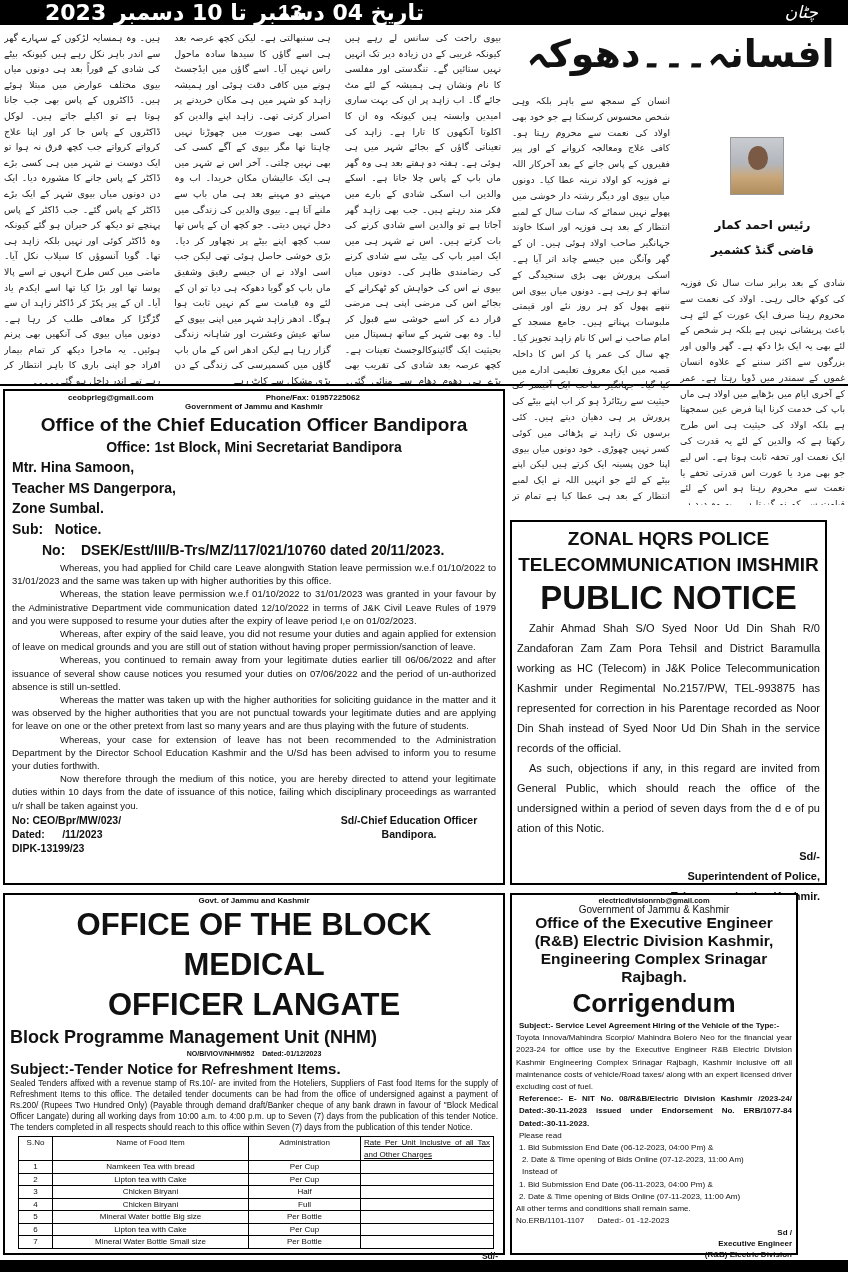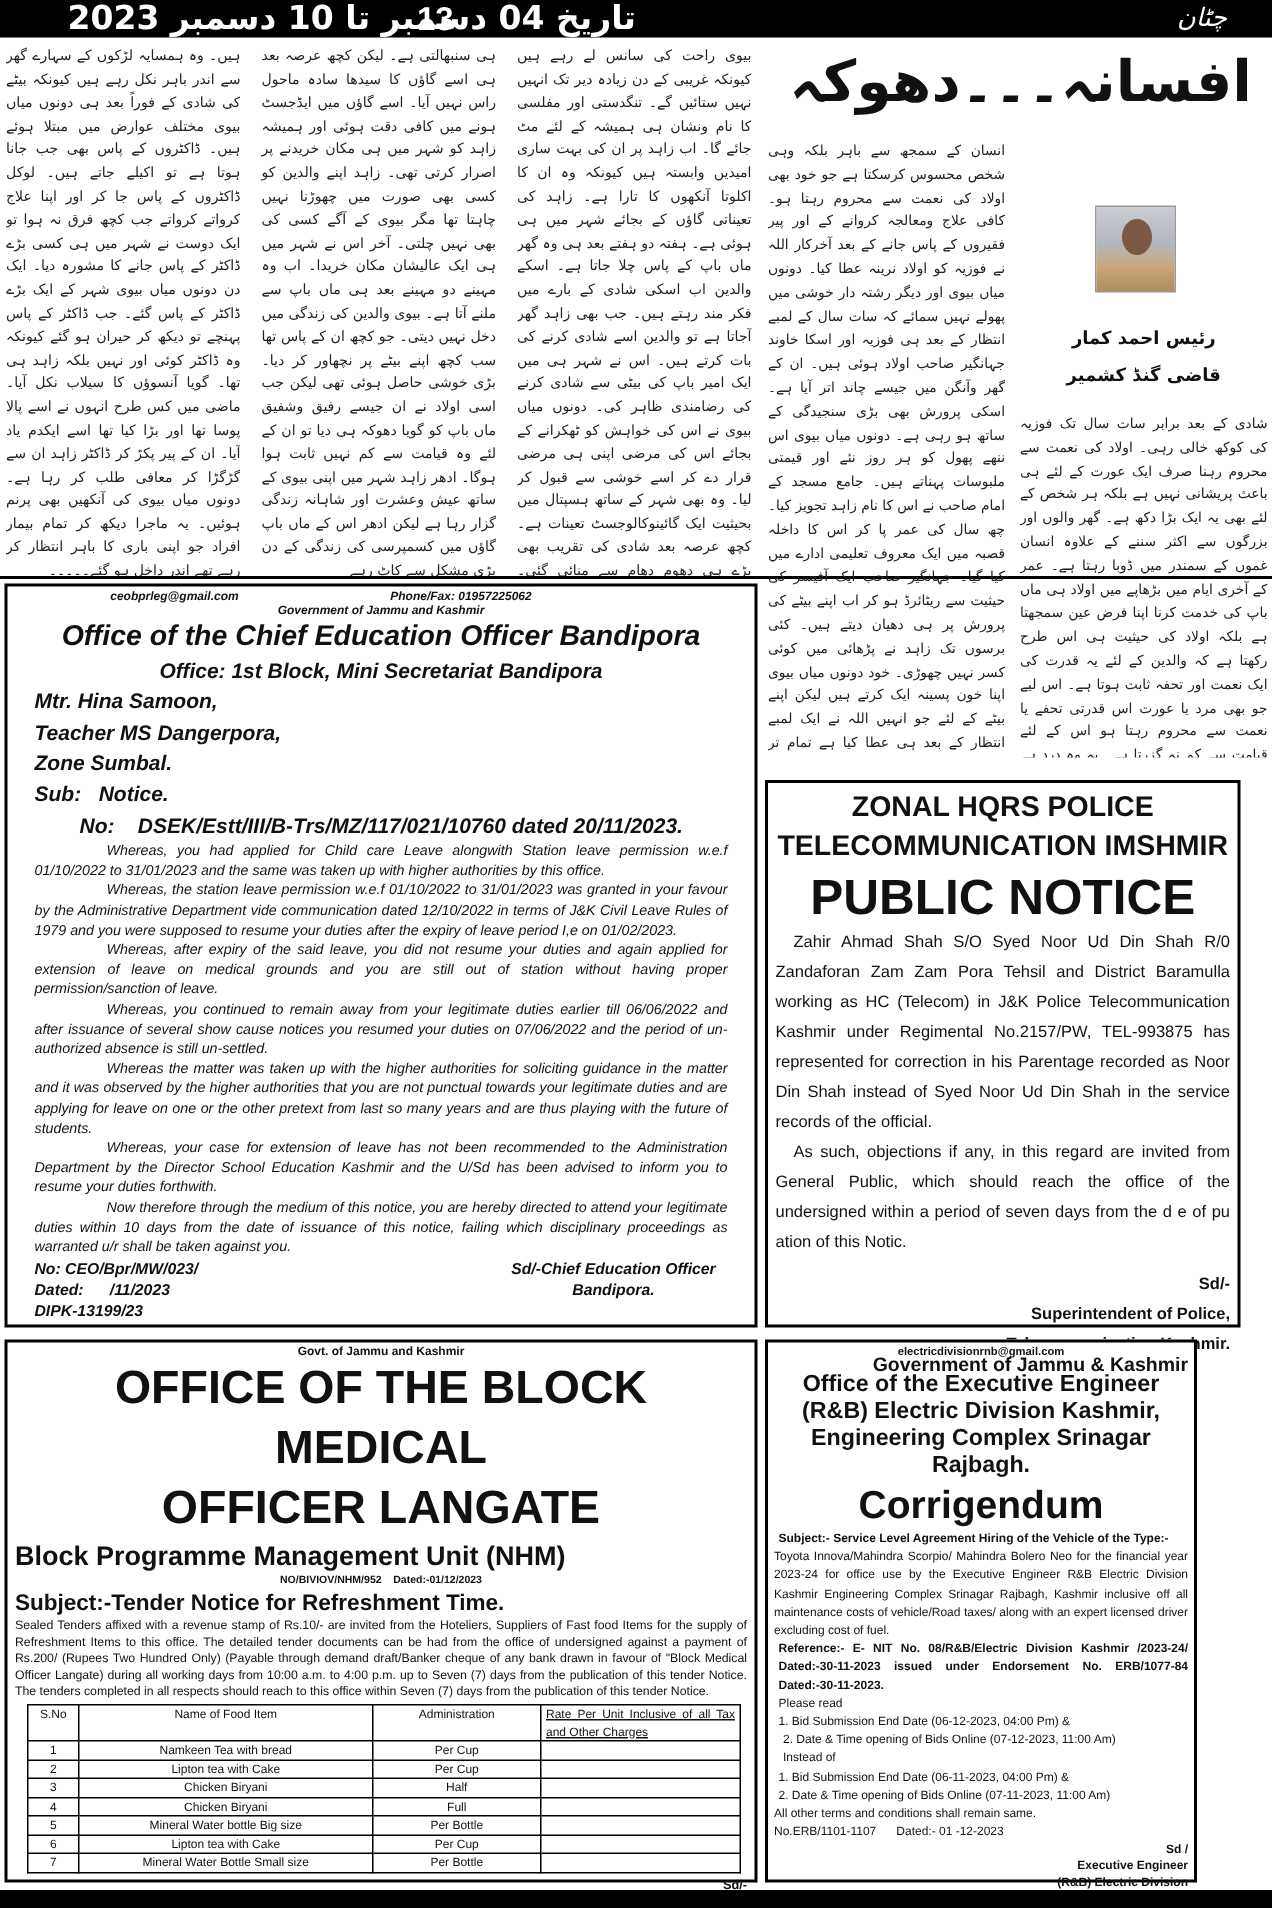--- a/index.html
+++ b/index.html
@@ -14,21 +14,21 @@
   .story { position: absolute; left: 508px; top: 28px; width: 340px; height: 480px; }
   .story-title { position: absolute; left: 10px; top: 2px; width: 325px; text-align: center; direction: rtl; font-family: "DejaVu Sans", sans-serif; font-size: 38px; font-weight: bold; line-height: 48px; letter-spacing: 1px; }
   .story-col-left { position: absolute; left: 4px; top: 65px; width: 158px; height: 410px; direction: rtl; font-family: "DejaVu Sans", sans-serif; font-size: 9.2px; line-height: 15.8px; text-align: justify; overflow: hidden; color: #222; }
   .story-col-right { position: absolute; left: 172px; top: 65px; width: 165px; height: 410px; }
   .photo { position: absolute; left: 50px; top: 44px; width: 54px; height: 58px; background: linear-gradient(180deg,#c9ccd1 0%,#b3b7bd 45%,#caa77a 70%,#b08d5c 100%); border: 1px solid #999; }
   .photo .head { position: absolute; left: 17px; top: 8px; width: 20px; height: 24px; border-radius: 50%; background: #7a5a44; }
   .byline1 { position: absolute; left: 0; top: 125px; width: 165px; text-align: center; direction: rtl; font-family: "DejaVu Sans", sans-serif; font-weight: bold; font-size: 12px; }
   .byline2 { position: absolute; left: 0; top: 150px; width: 165px; text-align: center; direction: rtl; font-family: "DejaVu Sans", sans-serif; font-weight: bold; font-size: 12px; }
   .story-col-right .txt { position: absolute; left: 0; top: 182px; width: 165px; height: 230px; direction: rtl; font-family: "DejaVu Sans", sans-serif; font-size: 9.2px; line-height: 15.8px; text-align: justify; overflow: hidden; color: #222; }
   .box { position: absolute; border: 2px solid #000; background: #fff; }
-  .ceo { left: 3px; top: 389px; width: 502px; height: 496px; padding: 2px 18px; font-style: italic; }
+  .ceo { left: 3px; top: 389px; width: 502px; height: 496px; padding: 2px 7px; }
   .ceo-meta { display: flex; justify-content: space-around; font-size: 8px; font-weight: bold; padding-right: 80px; }
   .ceo-gov { text-align: center; font-size: 8px; font-weight: bold; }
   .ceo-title { text-align: center; font-size: 19px; font-weight: bold; margin-top: 2px; line-height: 24px; }
   .ceo-sub { text-align: center; font-size: 14px; font-weight: bold; line-height: 20px; }
   .ceo-addr { font-size: 14px; font-weight: bold; line-height: 20.5px; }
   .ceo-no { font-size: 14px; font-weight: bold; line-height: 22px; padding-left: 30px; }
   .ceo-body p { font-size: 9.5px; line-height: 13.2px; text-align: justify; text-indent: 48px; }
   .ceo-foot { display: flex; font-size: 10.5px; font-weight: bold; line-height: 14px; margin-top: 1px; }
   .ceo-foot .l { width: 310px; }
   .ceo-foot .r { flex: 1; text-align: center; }
@@ -44,21 +44,21 @@
   .bmo-title { text-align: center; font-size: 31px; font-weight: bold; line-height: 40px; }
   .bmo-sub { text-align: left; font-size: 18px; font-weight: bold; line-height: 24px; padding-right: 10px; }
   .bmo-ref { text-align: center; font-size: 7px; font-weight: bold; line-height: 10px; }
   .bmo-subject { font-size: 15px; font-weight: bold; line-height: 19px; }
   .bmo-body { font-size: 8.2px; line-height: 11px; text-align: justify; }
   table.items { border-collapse: collapse; width: 476px; margin: 3px 0 0 8px; font-size: 8px; }
   table.items td, table.items th { border: 1px solid #000; padding: 0 3px; text-align: center; font-weight: normal; vertical-align: top; line-height: 11.5px; }
   .bmo-sign { text-align: right; font-size: 8.5px; font-weight: bold; line-height: 14px; }
   .ee { left: 510px; top: 893px; width: 288px; height: 362px; padding: 1px 4px; }
   .ee-email { text-align: center; font-size: 7.5px; font-weight: bold; line-height: 9px; }
-  .ee-gov { text-align: right; font-size: 13px; font-weight: bold; line-height: 9px; }
+  .ee-gov { text-align: center; font-size: 10px; font-weight: normal; line-height: 9px; }
   .ee-title { text-align: center; font-size: 15.5px; font-weight: bold; line-height: 18px; }
   .ee-corr { text-align: center; font-size: 26px; font-weight: bold; line-height: 34px; }
   .ee-body { font-size: 8px; line-height: 12.2px; text-align: justify; }
   .ee-body .b { font-weight: bold; }
   .ee-body .ind { padding-left: 3px; }
   .ee-sign { text-align: right; font-size: 8px; font-weight: bold; line-height: 11px; }
   .bottom-bar { position: absolute; left: 0; top: 1260px; width: 848px; height: 12px; background: #000; }
 </style>
 </head>
 <body>
@@ -139,21 +139,21 @@
   </div>
   <div class="dipk">DIPK-13198/23</div>
 </div>
 
 <div class="box bmo">
   <div class="bmo-gov">Govt. of Jammu and Kashmir</div>
   <div class="bmo-title">OFFICE OF THE BLOCK MEDICAL</div>
   <div class="bmo-title">OFFICER LANGATE</div>
   <div class="bmo-sub">Block Programme Management Unit (NHM)</div>
   <div class="bmo-ref" style="white-space:pre;">NO/BIVIOV/NHM/952    Dated:-01/12/2023</div>
-  <div class="bmo-subject">Subject:-Tender Notice for Refreshment Time.</div>
+  <div class="bmo-subject">Subject:-Tender Notice for Refreshment Items.</div>
   <div class="bmo-body">Sealed Tenders affixed with a revenue stamp of Rs.10/- are invited from the Hoteliers, Suppliers of Fast food Items for the supply of Refreshment Items to this office. The detailed tender documents can be had from the office of undersigned against a payment of Rs.200/ (Rupees Two Hundred Only) (Payable through demand draft/Banker cheque of any bank drawn in favour of "Block Medical Officer Langate) during all working days from 10:00 a.m. to 4:00 p.m. up to Seven (7) days from the publication of this tender Notice. The tenders completed in all respects should reach to this office within Seven (7) days from the publication of this tender Notice.</div>
   <table class="items">
     <tbody>
         <tr>
       <th style="width:34px;">S.No</th>
       <th style="width:196px;">Name of Food Item</th>
       <th style="width:112px;">Administration</th>
       <th style="text-align:justify;text-decoration:underline;">Rate Per Unit Inclusive of all Tax and Other Charges</th>
     </tr>
     <tr>

